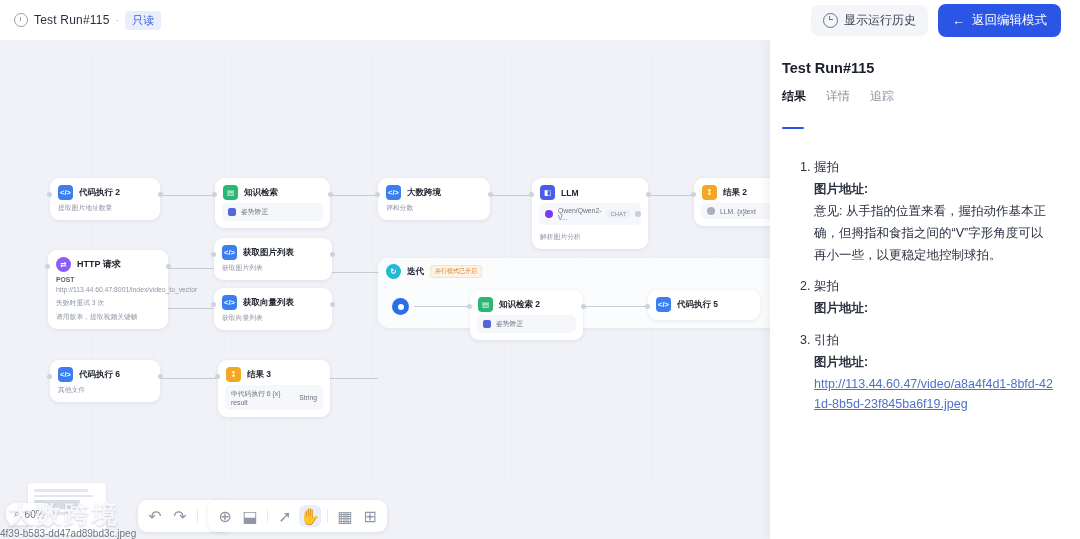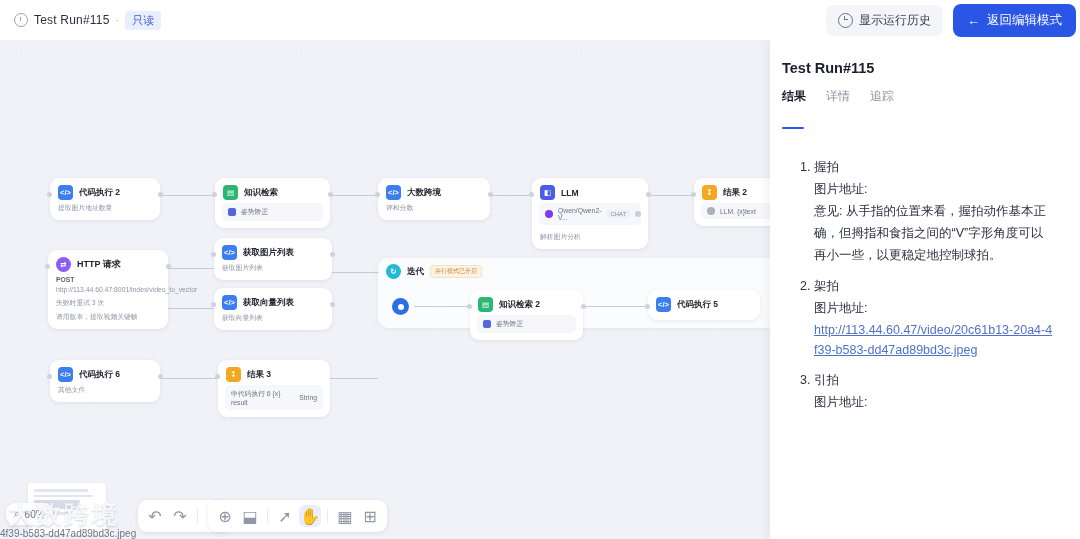--- a/index.html
+++ b/index.html
@@ -10,21 +10,21 @@
   }
   
   .topbar{position:absolute;left:0;top:0;width:1080px;height:40px;background:#ffffff;
     display:flex;align-items:center;z-index:30;}
   .tb-left{display:flex;align-items:center;gap:6px;padding-left:14px;}
   .tb-icon{width:12px;height:12px;border:1.4px solid #9aa1ad;border-radius:50%;position:relative;display:inline-block;}
   .tb-icon::after{content:"";position:absolute;left:5px;top:2.5px;width:1.2px;height:4px;background:#9aa1ad;}
   .tb-title{font-size:12px;color:#2b3040;letter-spacing:.2px;}
   .tb-dot{font-size:11px;color:#aeb3bd;}
   .tb-badge{font-size:11px;color:#3c5bd6;background:#e9eefc;border-radius:4px;padding:2px 7px;}
-  .tb-right{margin-left:auto;display:flex;align-items:center;gap:10px;padding-right:4px;}
+  .tb-right{margin-left:auto;display:flex;align-items:center;gap:10px;padding-right:19px;}
   .btn-hist{display:flex;align-items:center;gap:6px;background:#f4f5f8;border-radius:8px;
     padding:7px 12px;font-size:12px;color:#3a4051;}
   .clock{width:13px;height:13px;border:1.4px solid #6b7280;border-radius:50%;position:relative;flex:0 0 auto;}
   .clock::before{content:"";position:absolute;left:5.2px;top:2.6px;width:1.2px;height:4px;background:#6b7280;}
   .clock::after{content:"";position:absolute;left:5.8px;top:5.8px;width:3.2px;height:1.2px;background:#6b7280;}
   .btn-edit{display:flex;align-items:center;gap:7px;background:#2a55e5;color:#fff;border-radius:8px;
     padding:8px 14px;font-size:12.5px;white-space:nowrap;}
   .arrow-l{font-size:13px;line-height:1;}
   
   .canvas{position:absolute;left:0;top:40px;width:1080px;height:499px;background:#f1f2f7;overflow:hidden;}
@@ -75,21 +75,21 @@
     box-shadow:-2px 0 10px rgba(30,40,80,.07);z-index:25;}
   .ptitle{font-size:14.5px;font-weight:bold;color:#1a1f2b;padding:20px 0 0 12px;}
   .ptabs{display:flex;gap:20px;padding:12px 0 0 12px;}
   .ptab{font-size:12px;color:#8a909c;padding-bottom:24px;position:relative;}
   .ptab.act{color:#1a1f2b;font-weight:bold;}
   .ptab.act::after{content:"";position:absolute;left:0;bottom:0;width:22px;height:2px;background:#2a55e5;border-radius:2px;}
   .pbody{padding:16px 14px 0 14px;height:420px;overflow:hidden;}
   ol.res{margin:12px;padding-left:18px;}
   ol.res>li{font-size:12.5px;color:#2b3140;line-height:1.75;margin-bottom:10px;}
   .lname{font-size:12.5px;}
-  .lbl{display:block;font-size:12.5px;color:#2b3140;}
+  .lbl{display:block;font-size:12.5px;color:#2b3140;font-weight:bold;}
   .url{display:block;font-size:12.5px;color:#4f72c8;word-break:break-all;line-height:1.6;}
   .opin{display:block;font-size:12.5px;color:#2b3140;line-height:1.75;}
 </style>
 </head>
 <body>
 
 <div class="topbar">
   <div class="tb-left">
     <span class="tb-icon"></span>
     <span class="tb-title">Test Run#115</span>
@@ -318,21 +318,21 @@
   <div class="pbody">
     <ol class="res">
       <li>
         <span class="lname">握拍</span>
         <span class="lbl">图片地址:</span>
         <span class="opin">意见: 从手指的位置来看，握拍动作基本正确，但拇指和食指之间的“V”字形角度可以再小一些，以更稳定地控制球拍。</span>
       </li>
       <li>
         <span class="lname">架拍</span>
         <span class="lbl">图片地址:</span>
-        <a class="url" href="#">http://113.44.60.47/video/20c61b13-20a4-4f39-b583-dd47ad89bd3c.jpeg</a>
       </li>
       <li>
         <span class="lname">引拍</span>
         <span class="lbl">图片地址:</span>
+        <a class="url" href="#">http://113.44.60.47/video/a8a4f4d1-8bfd-421d-8b5d-23f845ba6f19.jpeg</a>
       </li>
     </ol>
   </div>
 </div>
 
 </body></html>

